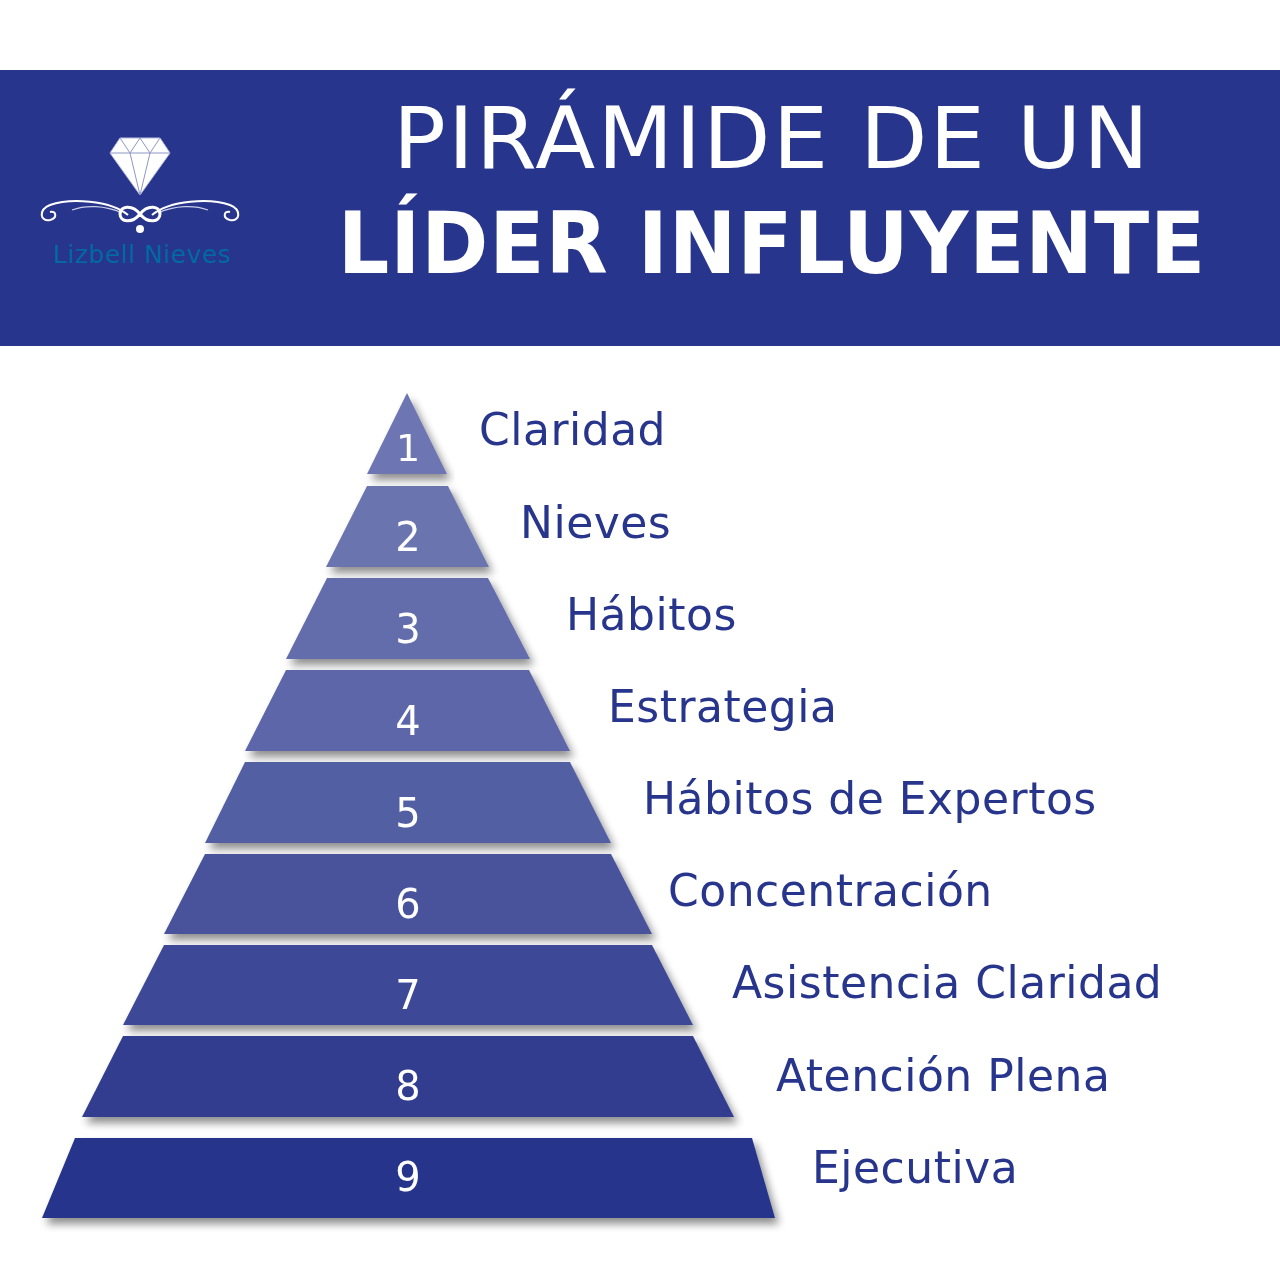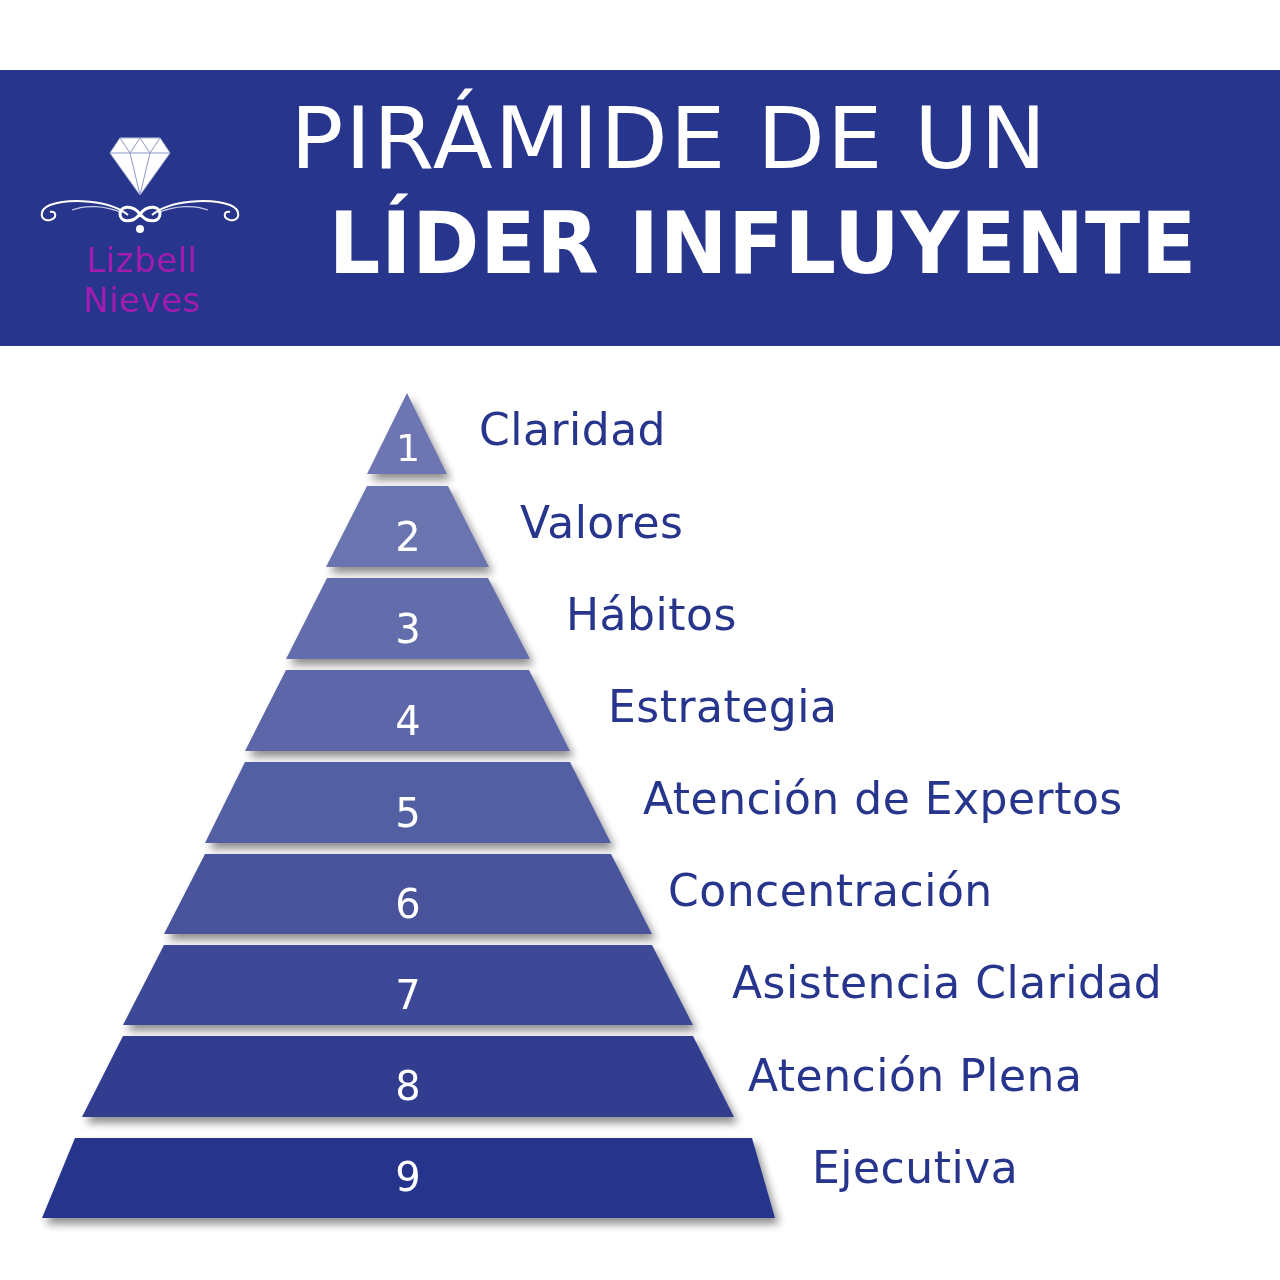--- a/index.html
+++ b/index.html
@@ -8,26 +8,26 @@
     font-family: "DejaVu Sans", "Liberation Sans", sans-serif;
   }
   .banner {
     position: absolute; left: 0; top: 70px; width: 1280px; height: 276px;
     background: #27358c;
   }
   .logo { position: absolute; left: 30px; top: 80px; width: 220px; height: 200px; }
   .logo svg { position: absolute; left: 0; top: 0; }
   .logo-name {
     position: absolute; left: 12px; top: 160px; width: 200px; text-align: center;
-    color: #a21caf; font-family: "DejaVu Sans", sans-serif; font-size: 34px; font-weight: normal;
+    color: #0369a1; font-family: "DejaVu Sans", sans-serif; font-size: 25px; font-weight: normal;
     letter-spacing: 0.5px;
   }
   .title {
-    position: absolute; left: 300px; top: 88px; width: 960px; color: #ffffff;
-    font-family: "DejaVu Sans", sans-serif; text-align: left;
+    position: absolute; left: 292px; top: 88px; width: 960px; color: #ffffff;
+    font-family: "DejaVu Sans", sans-serif; text-align: center;
   }
   .title-line1 {
     display: block; font-size: 86px; font-weight: normal; line-height: 100px; letter-spacing: 2px;
     transform: scaleX(1.02);
   }
   .title-line2 {
     display: block; font-size: 86px; font-weight: bold; line-height: 110px; letter-spacing: 1px;
     transform: scaleX(0.94);
   }
   .pyramid { position: absolute; left: 0; top: 0; }
@@ -102,20 +102,20 @@
 <div class="tier-num" style="left:378px;top:514px;">2</div>
 <div class="tier-num" style="left:378px;top:606px;">3</div>
 <div class="tier-num" style="left:378px;top:698px;">4</div>
 <div class="tier-num" style="left:378px;top:790px;">5</div>
 <div class="tier-num" style="left:378px;top:881px;">6</div>
 <div class="tier-num" style="left:378px;top:972px;">7</div>
 <div class="tier-num" style="left:378px;top:1063px;">8</div>
 <div class="tier-num" style="left:378px;top:1154px;">9</div>
 
 <div class="tier-label" style="left:479px;top:404px;">Claridad</div>
-<div class="tier-label" style="left:520px;top:497px;">Valores</div>
+<div class="tier-label" style="left:520px;top:497px;">Nieves</div>
 <div class="tier-label" style="left:566px;top:589px;">Hábitos</div>
 <div class="tier-label" style="left:608px;top:681px;">Estrategia</div>
-<div class="tier-label" style="left:643px;top:773px;">Atención de Expertos</div>
+<div class="tier-label" style="left:643px;top:773px;">Hábitos de Expertos</div>
 <div class="tier-label" style="left:668px;top:865px;">Concentración</div>
 <div class="tier-label" style="left:732px;top:957px;">Asistencia Claridad</div>
-<div class="tier-label" style="left:748px;top:1050px;">Atención Plena</div>
+<div class="tier-label" style="left:776px;top:1050px;">Atención Plena</div>
 <div class="tier-label" style="left:812px;top:1142px;">Ejecutiva</div>
 
 </body></html>

